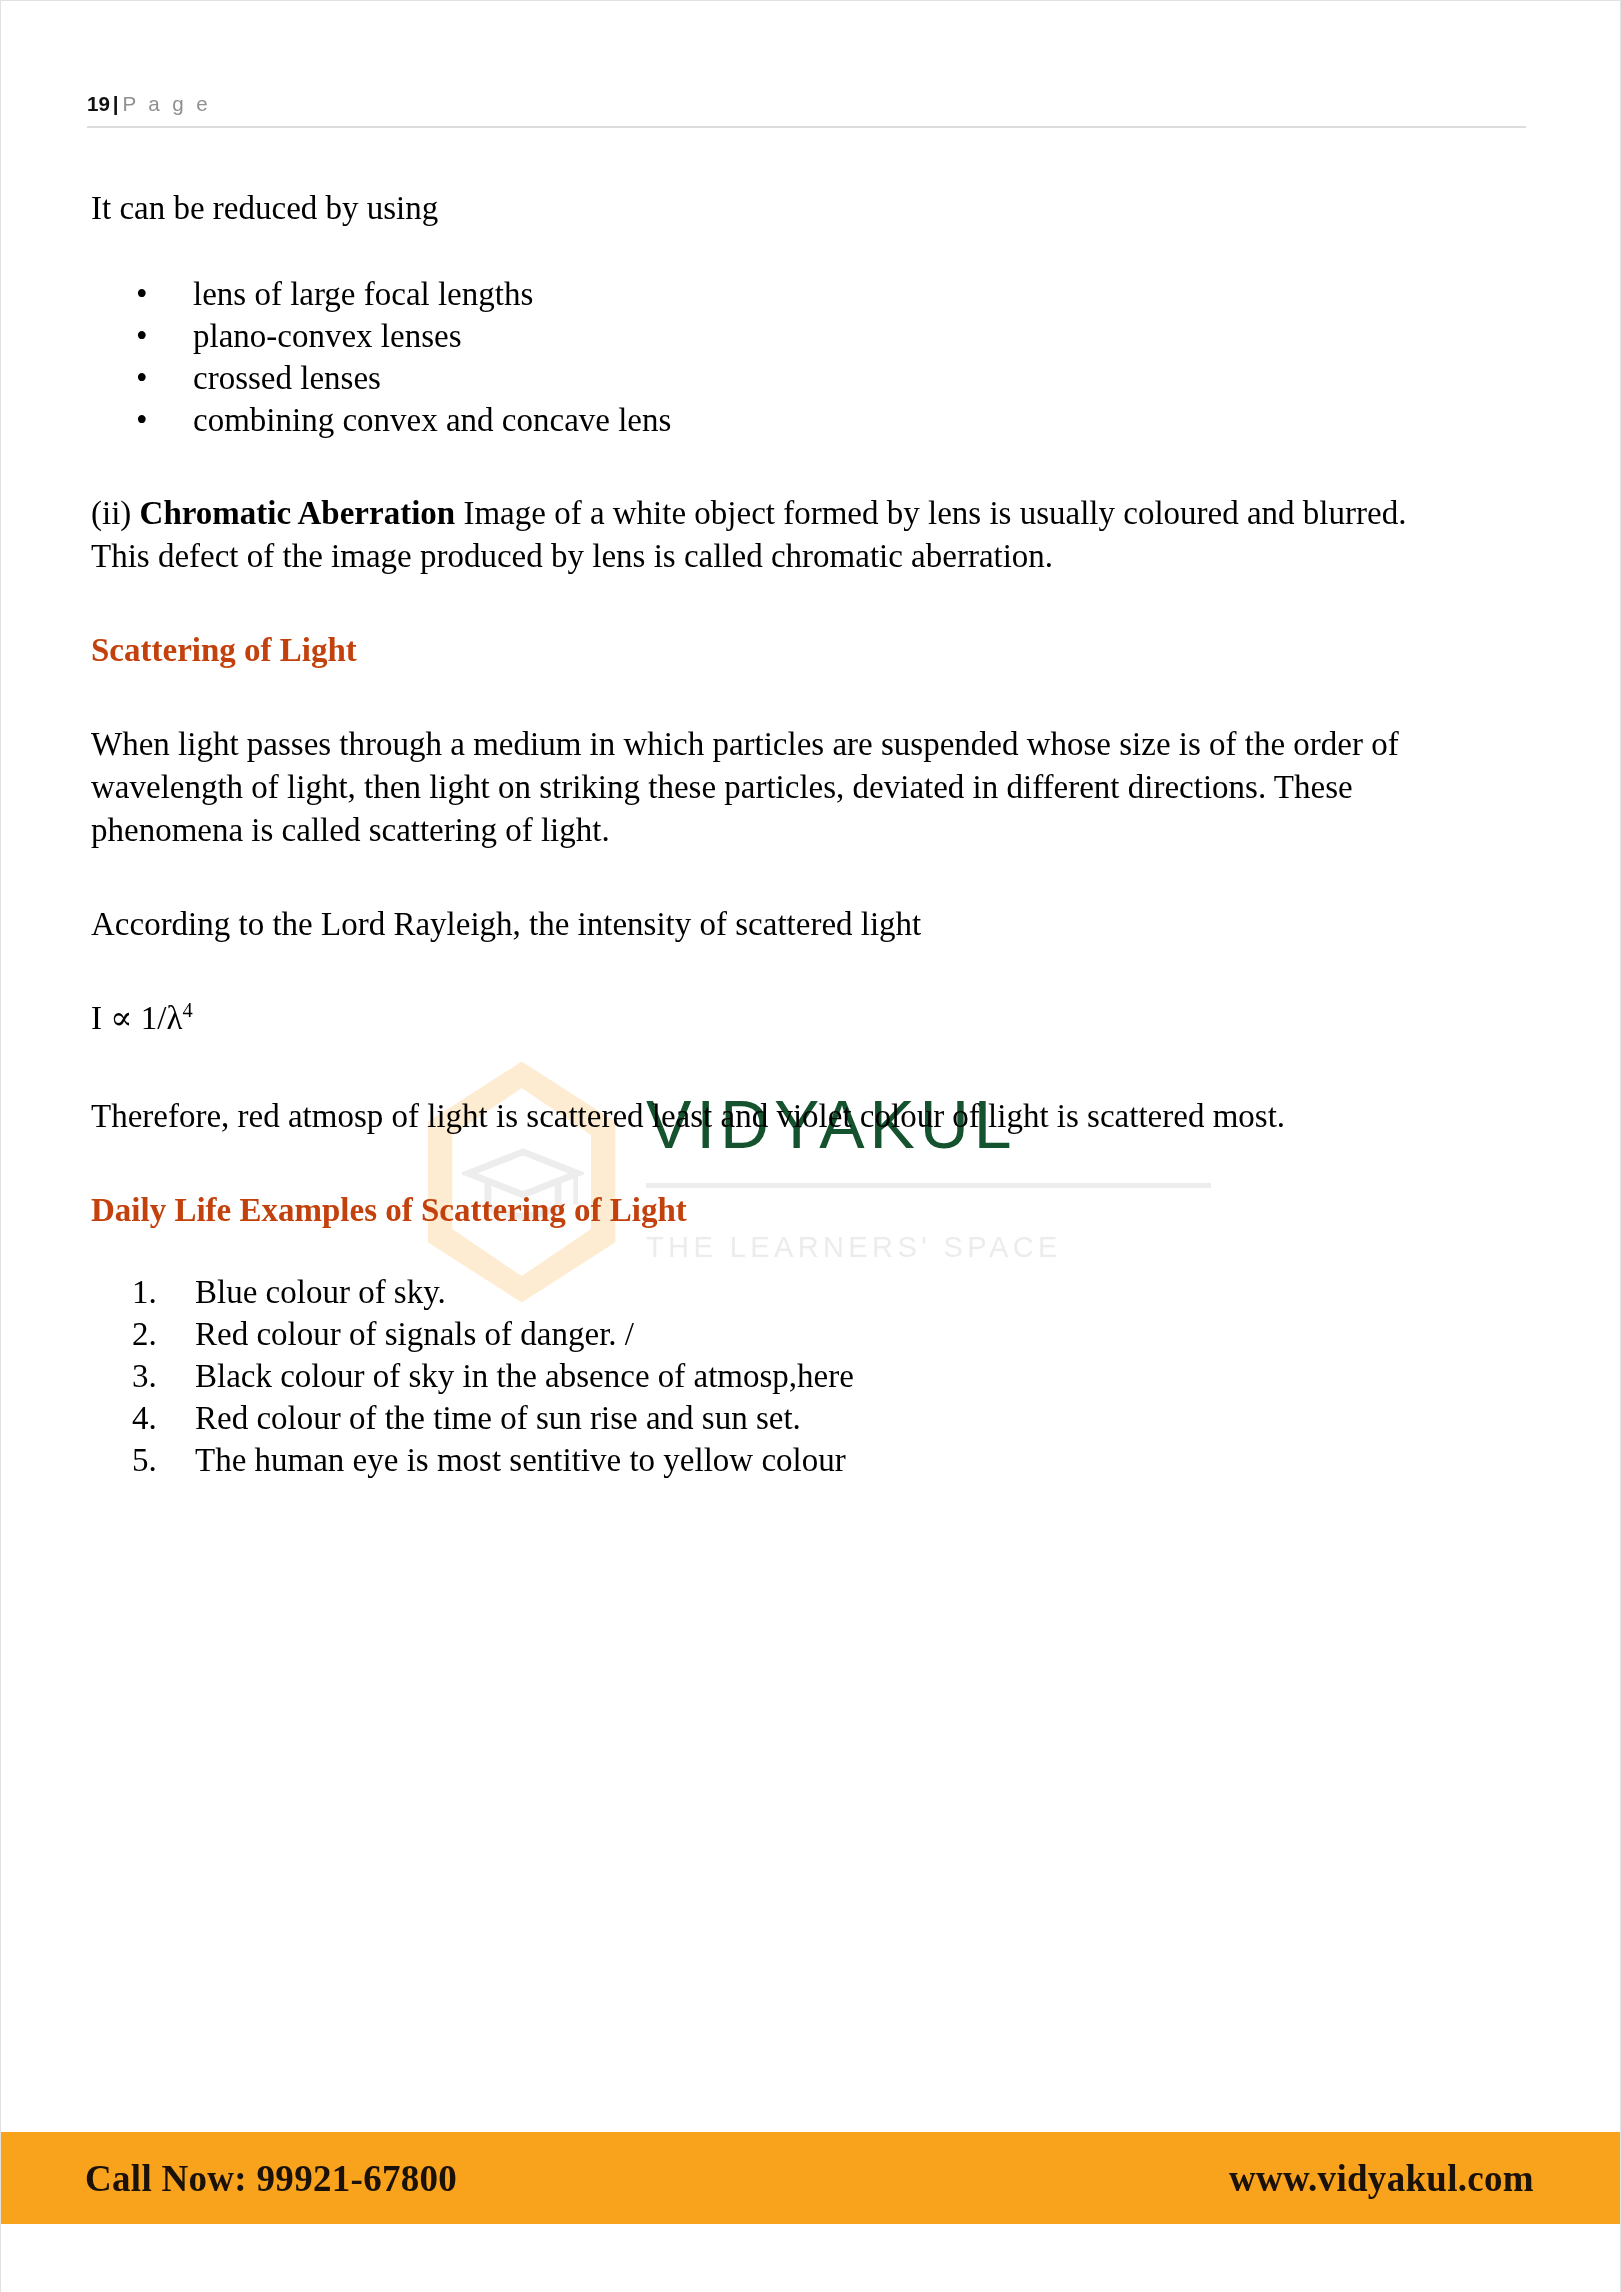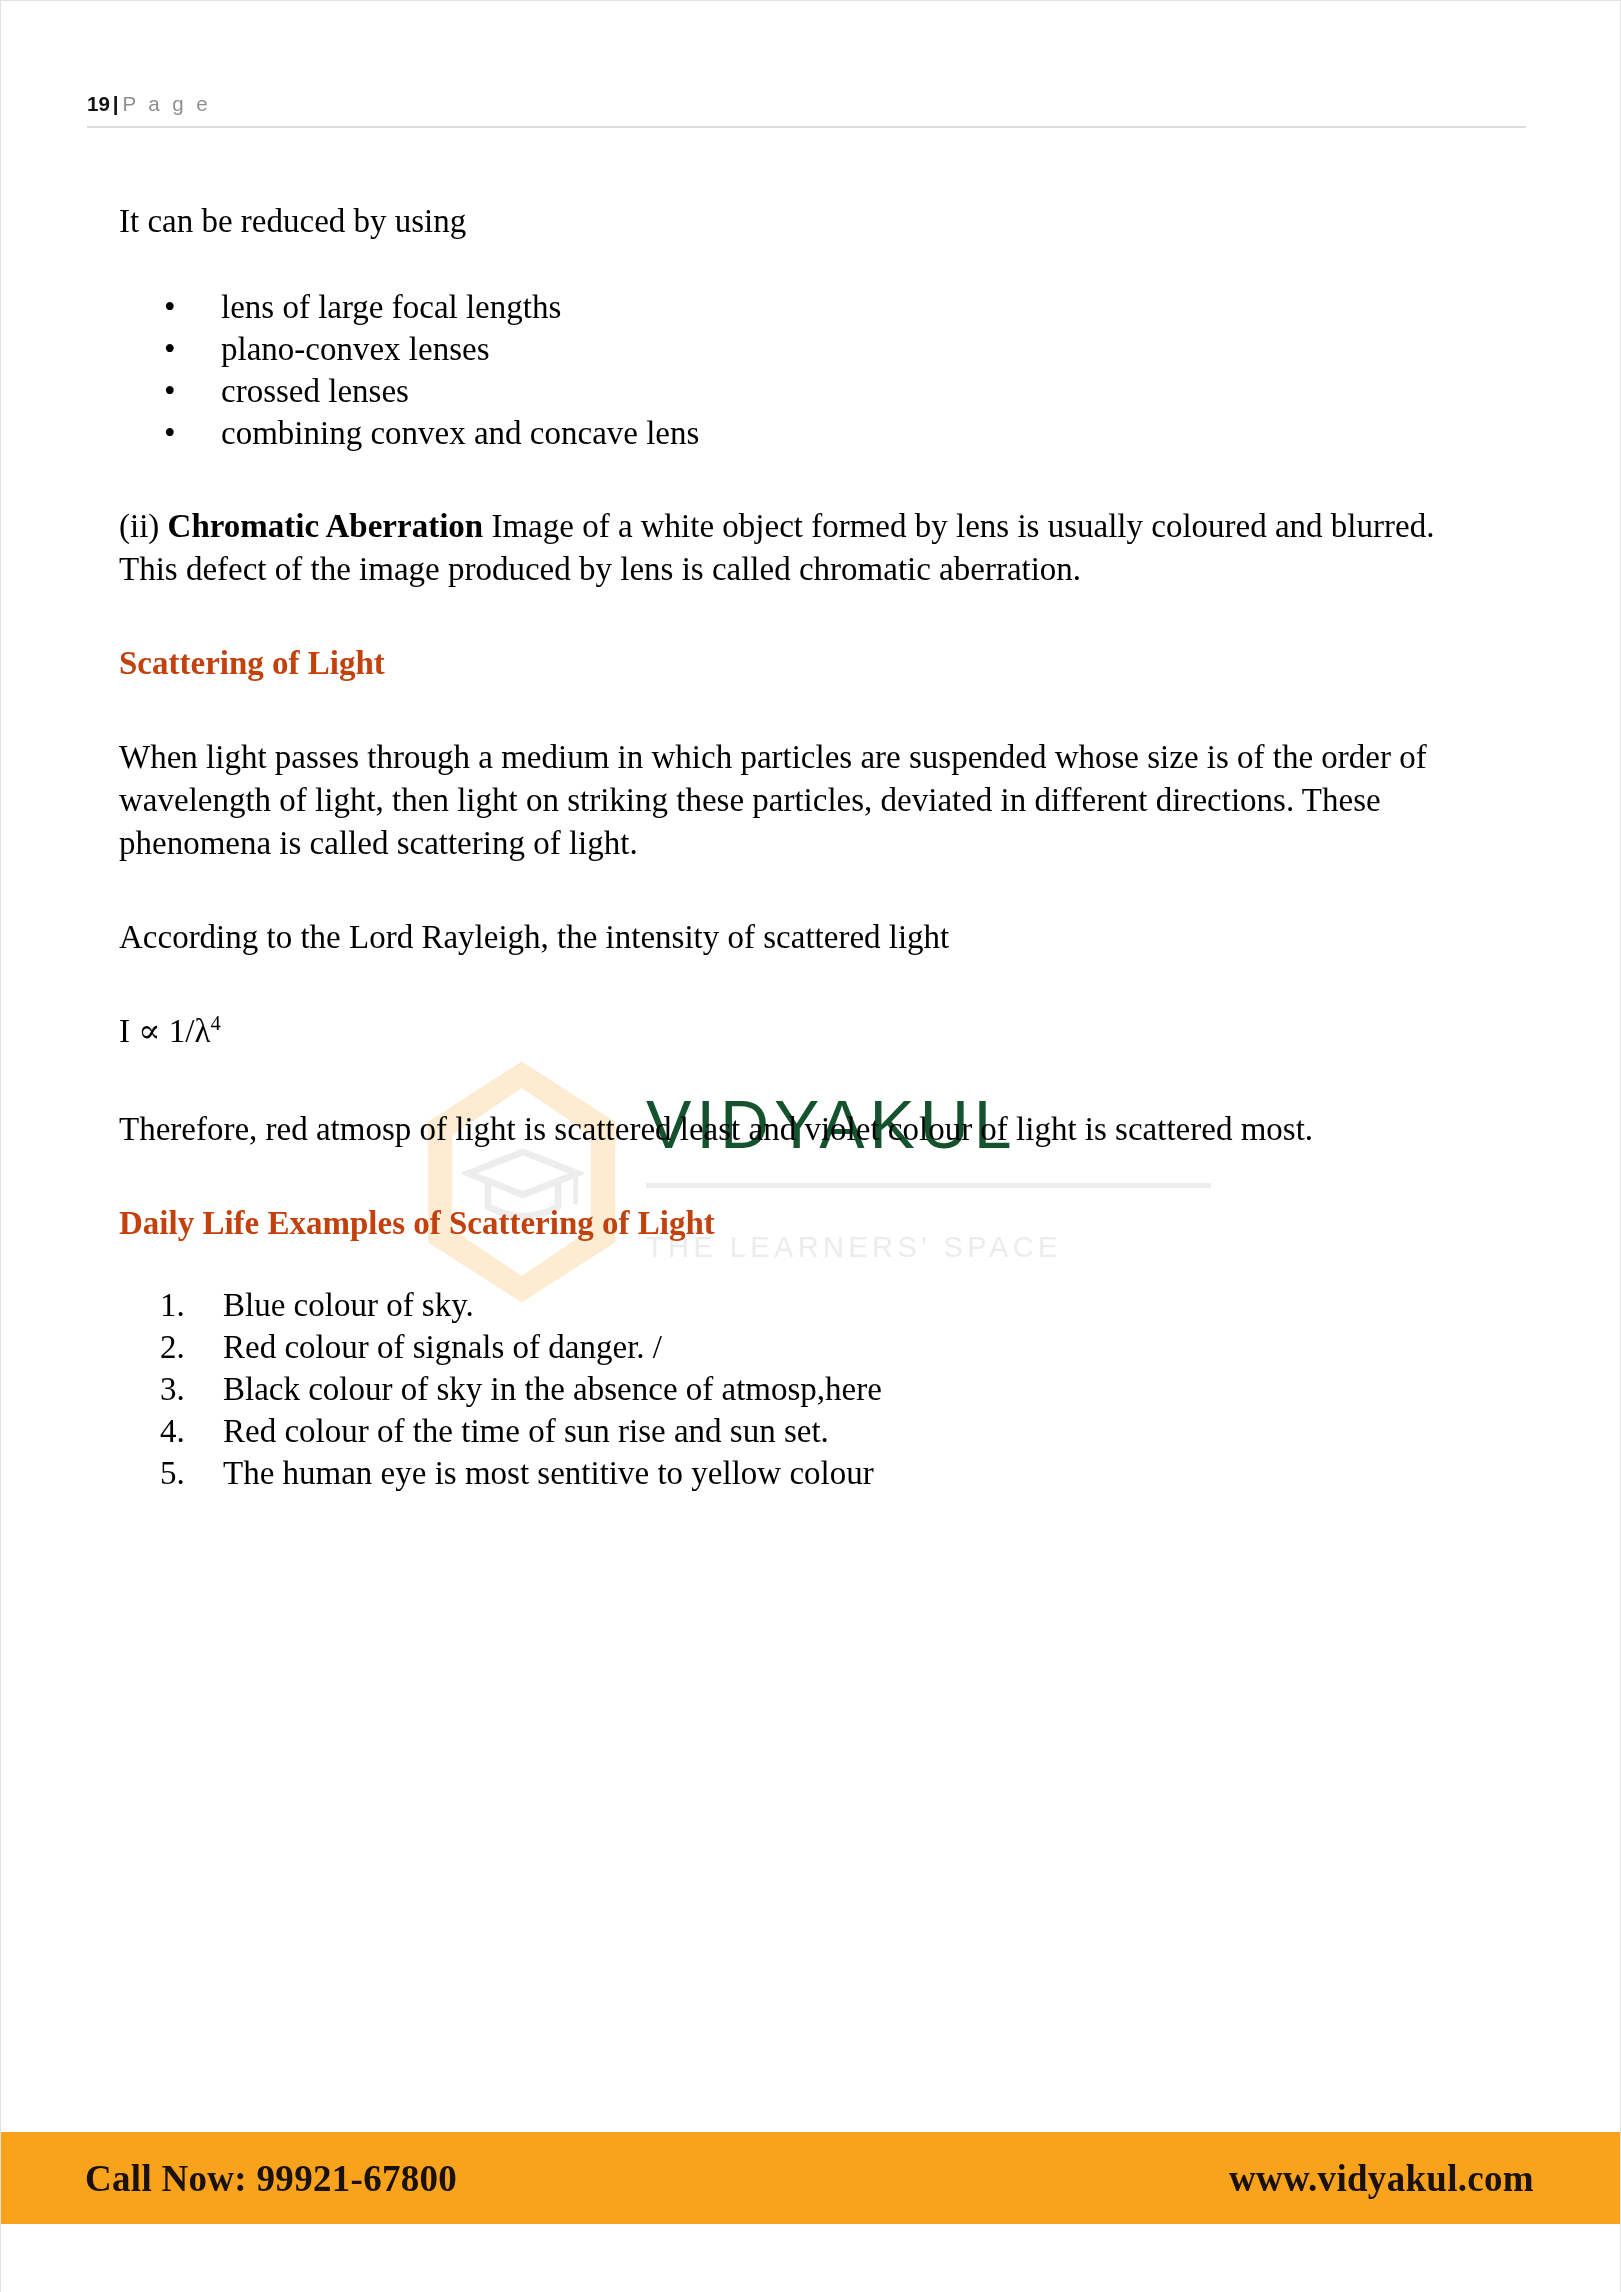--- a/index.html
+++ b/index.html
@@ -128,24 +128,23 @@
     letter-spacing: 4.4px;
     color: #ececec;
     margin-top: 41px;
     white-space: nowrap;
   }
 
   
   .content {
     position: absolute;
     left: 90px;
-    top: 199px;
+    top: 186px;
     width: 1353px;
     z-index: 2;
-    margin-left: 28px;
   }
   .para {
     font-size: 33px;
     line-height: 43px;
     color: #000000;
     margin: 0 0 0 0;
   }
   .spacer-40 { height: 39px; }
   .spacer-44 { height: 43px; }
   .spacer-52 { height: 51px; }

